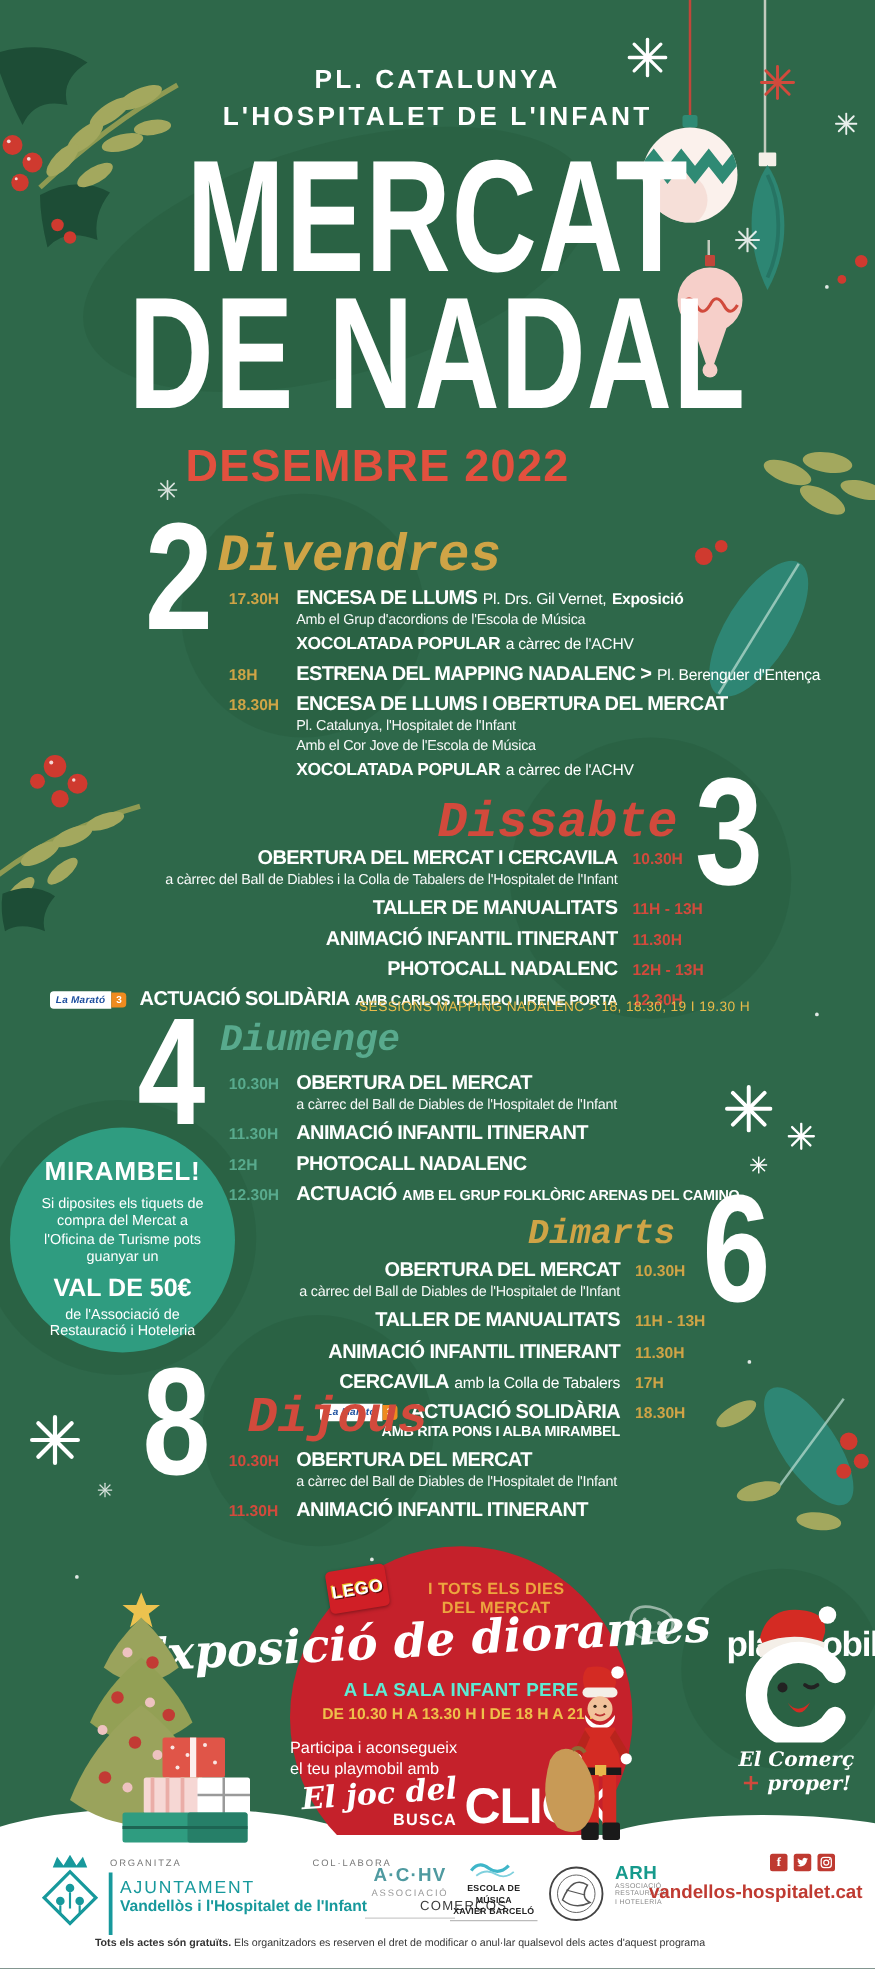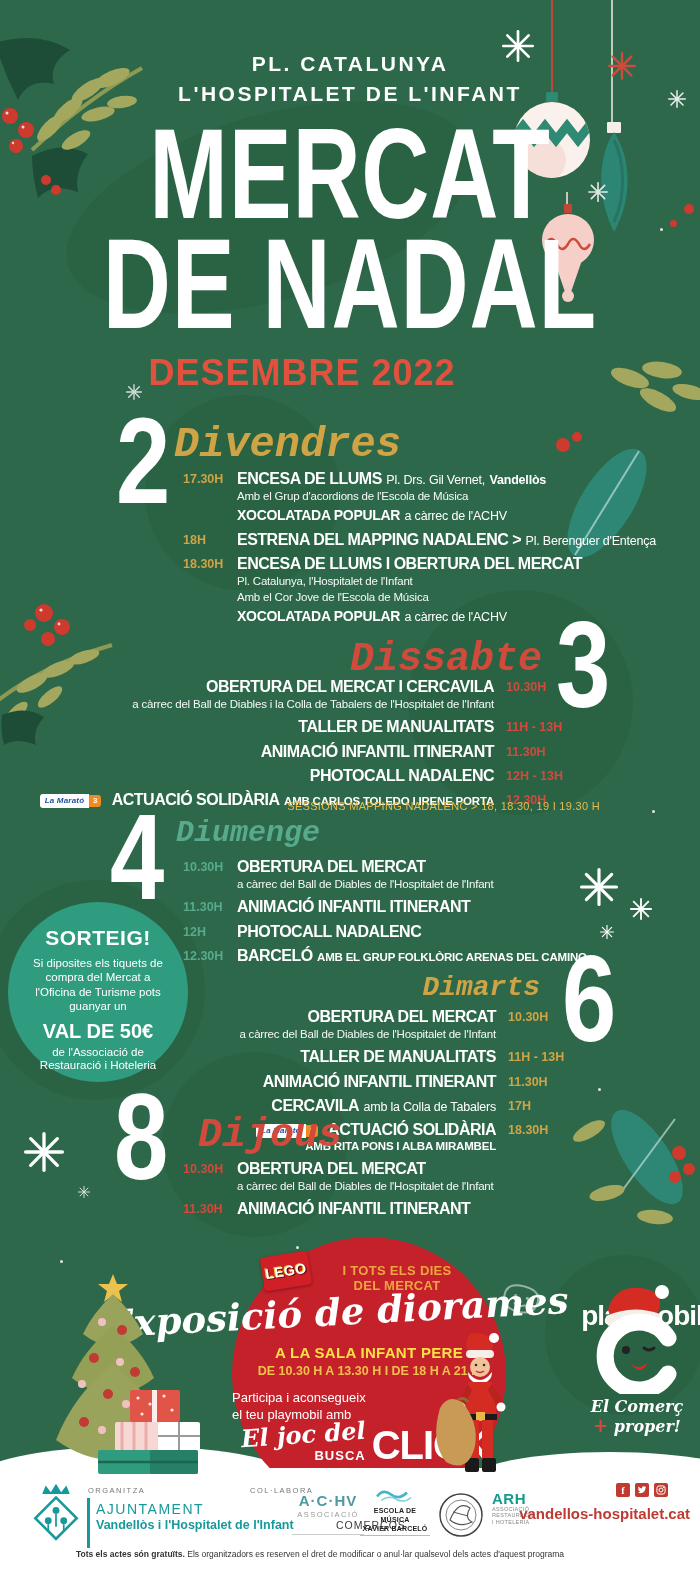--- a/index.html
+++ b/index.html
@@ -60,21 +60,21 @@
         transform:rotate(-9deg);display:flex;align-items:center;justify-content:center;
         font-weight:700;font-size:14px;letter-spacing:.5px;color:#fff;
         text-shadow:1px 1px 0 #5a0a0a,-1px -1px 0 #e8c32a;box-shadow:0 1px 3px rgba(0,0,0,.35);}
   .alldays{position:absolute;left:322px;top:1264px;width:150px;text-align:center;font-weight:700;
            font-size:13px;line-height:1.15;color:#eda53f;letter-spacing:.3px;}
   .expo-script-line{position:absolute;left:105px;top:1290px;width:520px;text-align:center;white-space:nowrap;}
   .expo-script{display:inline-block;font-family:"DejaVu Serif",serif;font-style:italic;font-weight:700;
                font-size:37px;transform:rotate(-3deg);}
   .expo-brand{display:inline-block;font-weight:700;font-size:28px;letter-spacing:-1px;margin-left:8px;}
   .expo-place{position:absolute;left:232px;top:1344px;width:274px;text-align:center;font-weight:700;
-              font-size:15px;color:#fde047;letter-spacing:.3px;}
+              font-size:15px;color:#5eead4;letter-spacing:.3px;}
   .expo-hours{position:absolute;left:212px;top:1364px;width:314px;text-align:center;font-weight:700;
               font-size:12.5px;color:#efc04b;}
   .expo-part{position:absolute;left:232px;top:1390px;width:274px;text-align:left;font-size:13px;line-height:1.3;}
   .joc{position:absolute;left:240px;top:1420px;width:250px;display:flex;align-items:flex-end;justify-content:center;}
   .joc-left{text-align:right;margin-right:6px;}
   .joc-script{font-family:"DejaVu Serif",serif;font-style:italic;font-weight:700;font-size:24px;
               display:inline-block;transform:rotate(-4deg);}
   .joc-busca{font-weight:700;font-size:13px;letter-spacing:1px;line-height:1;}
   .joc-click{font-weight:700;font-size:40px;line-height:.85;letter-spacing:-1px;}
   
@@ -305,21 +305,21 @@
   <div class="title-line" style="top:226px;"><span class="title-scale">DE NADAL</span></div>
   <div class="month" style="top:352px;">DESEMBRE 2022</div>
 
   <section class="day" style="top:416px;height:212px;">
     <div class="num num-l" style="left:116px;top:-2px;">2</div>
     <div class="script gold" style="left:174px;top:8px;font-size:42px;">Divendres</div>
     <div class="events" style="left:183px;top:54px;right:12px;">
       <div class="rowL">
         <span class="time gold">17.30H</span>
         <div>
-          <div class="line"><span class="ev-title">ENCESA DE LLUMS</span> <span class="ev-after">Pl. Drs. Gil Vernet,</span> <span class="ev-after b">Vandellòs</span></div>
+          <div class="line"><span class="ev-title">ENCESA DE LLUMS</span> <span class="ev-after">Pl. Drs. Gil Vernet,</span> <span class="ev-after b">Exposició</span></div>
           <div class="ev-sub">Amb el Grup d'acordions de l'Escola de Música</div>
           <div class="line" style="margin-top:2px;"><span class="ev-caps">XOCOLATADA POPULAR</span> <span class="ev-after">a càrrec de l'ACHV</span></div>
         </div>
       </div>
       <div class="rowL">
         <span class="time gold">18H</span>
         <div class="line"><span class="ev-title">ESTRENA DEL MAPPING NADALENC &gt;</span> <span class="ev-after">Pl. Berenguer d'Entença</span></div>
       </div>
       <div class="rowL">
         <span class="time gold">18.30H</span>
@@ -385,27 +385,27 @@
       <div class="rowL">
         <span class="time tealc">11.30H</span>
         <div class="line"><span class="ev-title">ANIMACIÓ INFANTIL ITINERANT</span></div>
       </div>
       <div class="rowL">
         <span class="time tealc">12H</span>
         <div class="line"><span class="ev-title">PHOTOCALL NADALENC</span></div>
       </div>
       <div class="rowL">
         <span class="time tealc">12.30H</span>
-        <div class="line"><span class="ev-title">BARCELÓ</span> <span class="ev-with">AMB EL GRUP FOLKLÒRIC ARENAS DEL CAMINO</span></div>
+        <div class="line"><span class="ev-title">ACTUACIÓ</span> <span class="ev-with">AMB EL GRUP FOLKLÒRIC ARENAS DEL CAMINO</span></div>
       </div>
     </div>
   </section>
 
   <div class="sorteig">
-    <div class="sorteig-title">SORTEIG!</div>
+    <div class="sorteig-title">MIRAMBEL!</div>
     <div class="sorteig-body">Si diposites els tiquets de compra del Mercat a l'Oficina de Turisme pots guanyar un</div>
     <div class="sorteig-value">VAL DE 50€</div>
     <div class="sorteig-foot"><span>de l'Associació de</span><br><span>Restauració i Hoteleria</span></div>
   </div>
 
   <section class="day" style="top:962px;height:190px;">
     <div class="num num-r" style="right:86px;top:-10px;">6</div>
     <div class="script gold" style="right:160px;top:12px;font-size:28px;">Dimarts</div>
     <div class="events" style="left:30px;top:46px;right:120px;">
       <div class="rowR">

